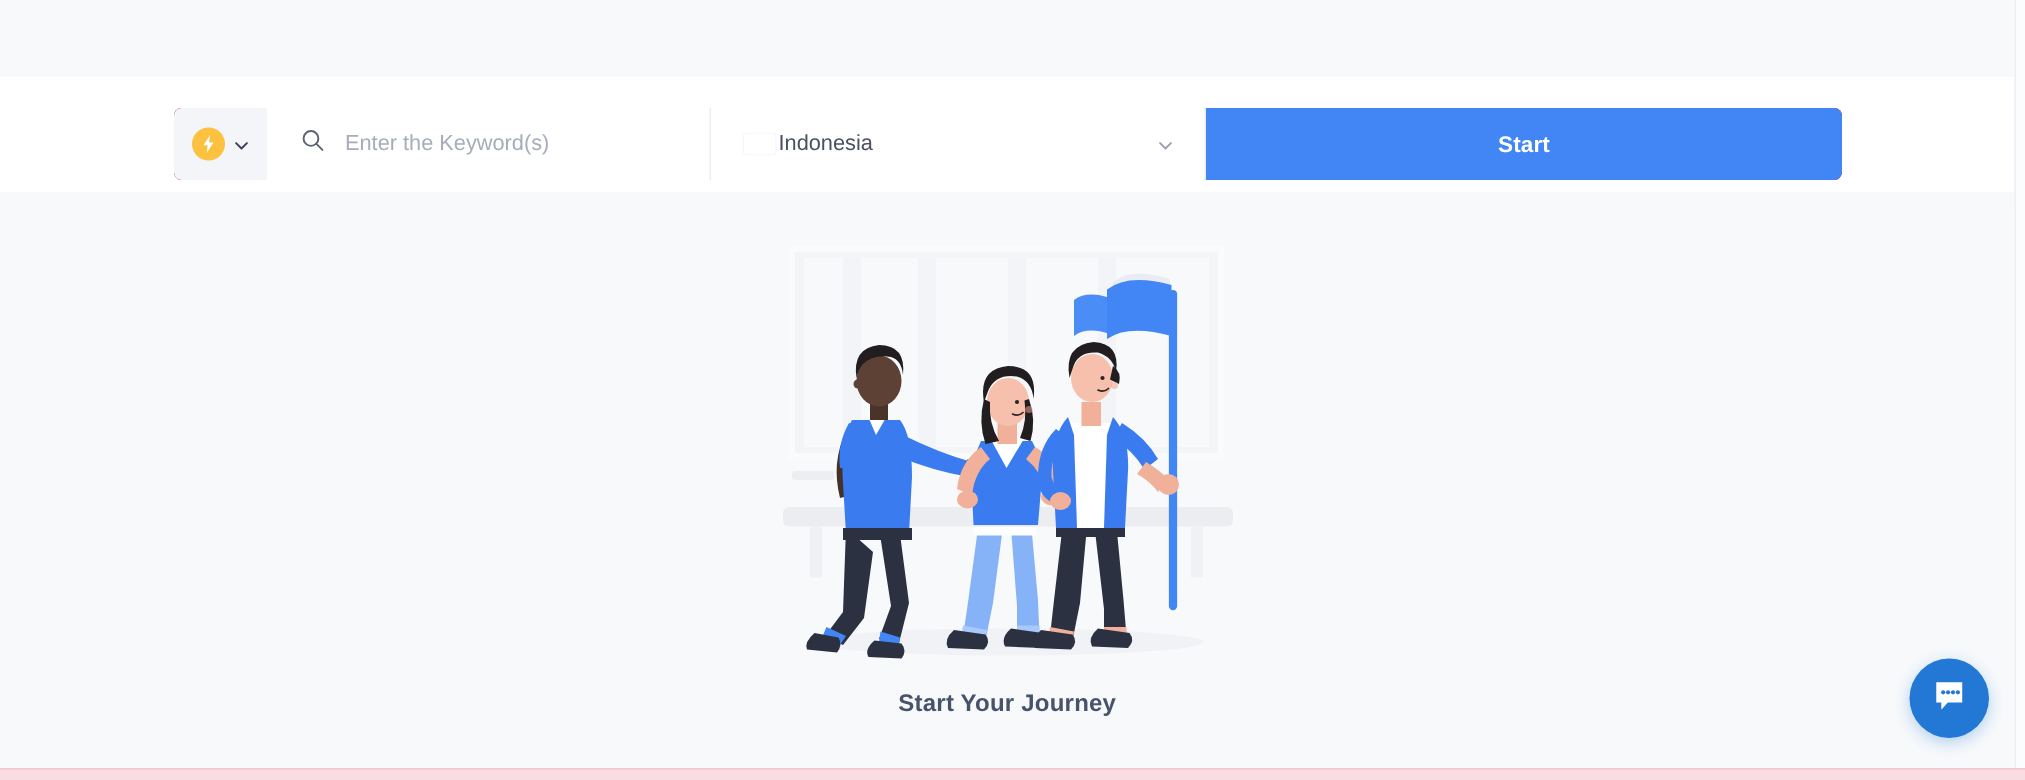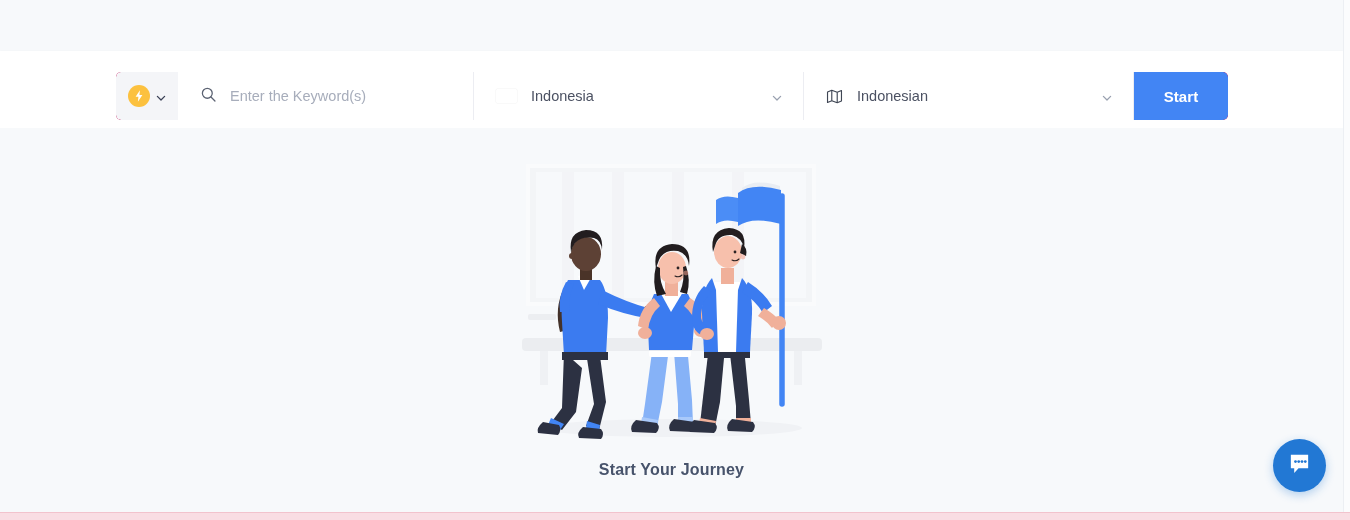--- a/index.html
+++ b/index.html
@@ -160,21 +160,21 @@
   #kw-input::placeholder { color: #a7adbb; }
 
   
   .sel-cell {
     display: flex;
     align-items: center;
     background: #ffffff;
     padding: 0 20px 0 22px;
     cursor: pointer;
     border-right: 1px solid #ecedf2;
-    gap: 14px;
+    gap: 2px;
   }
 
   .sel-cell .sel-label {
     flex: 1;
     font-size: 14.5px;
     color: #4b5162;
   }
 
   #country-cell { width: 330px; }
   #lang-cell    { width: 330px; }
@@ -301,35 +301,20 @@
           <span class="f-top"></span><span class="f-bot"></span>
         </span>
         <span class="sel-label">Indonesia</span>
         <span class="chev">
           <svg viewBox="0 0 12 12" width="12" height="12">
             <path d="M2.4 4.4 L6 8 L9.6 4.4" fill="none" stroke="#9aa1b0" stroke-width="1.3" stroke-linecap="round" stroke-linejoin="round"></path>
           </svg>
         </span>
       </div>
 
-      <div id="lang-cell" class="sel-cell">
-        <span style="display:flex;">
-          <svg viewBox="0 0 20 20" width="17" height="17">
-            <path d="M1.8 4.6 L6.8 2.6 L13.2 5 L18.2 3 V15.4 L13.2 17.4 L6.8 15 L1.8 17 Z" fill="none" stroke="#3f4654" stroke-width="1.35" stroke-linejoin="round"></path>
-            <path d="M6.8 2.6 V15" fill="none" stroke="#3f4654" stroke-width="1.35"></path>
-            <path d="M13.2 5 V17.4" fill="none" stroke="#3f4654" stroke-width="1.35"></path>
-          </svg>
-        </span>
-        <span class="sel-label">Indonesian</span>
-        <span class="chev">
-          <svg viewBox="0 0 12 12" width="12" height="12">
-            <path d="M2.4 4.4 L6 8 L9.6 4.4" fill="none" stroke="#9aa1b0" stroke-width="1.3" stroke-linecap="round" stroke-linejoin="round"></path>
-          </svg>
-        </span>
-      </div>
 
       <button id="search-btn">Start</button>
 
     </div>
   </div>
 
   <div id="main">
 
     <div id="illus">
       <svg viewBox="0 0 340 295" width="340" height="295">

